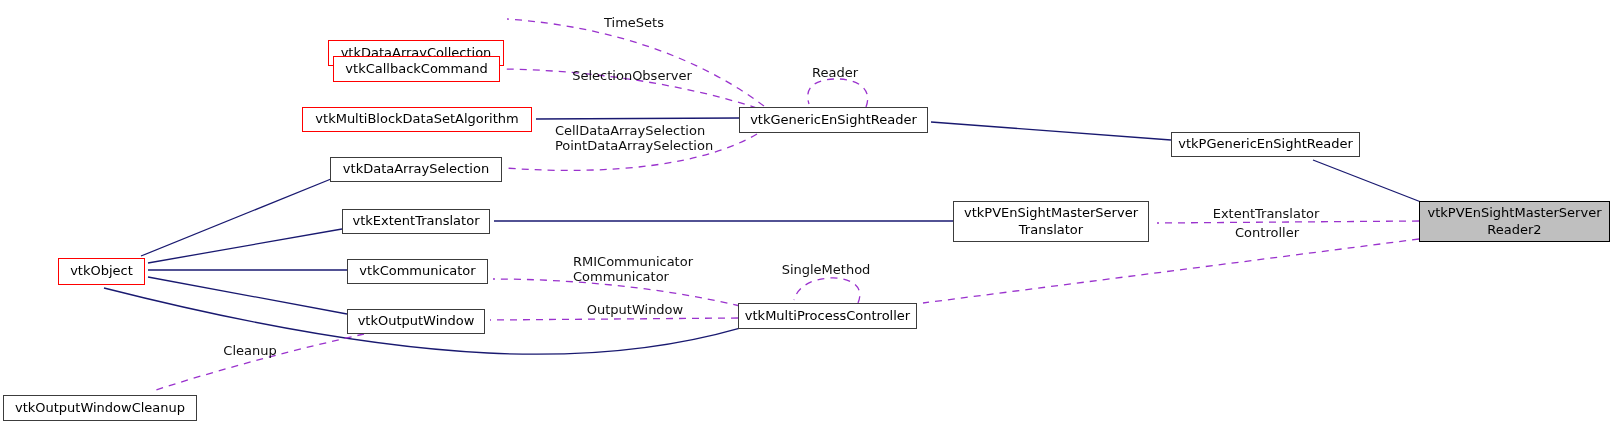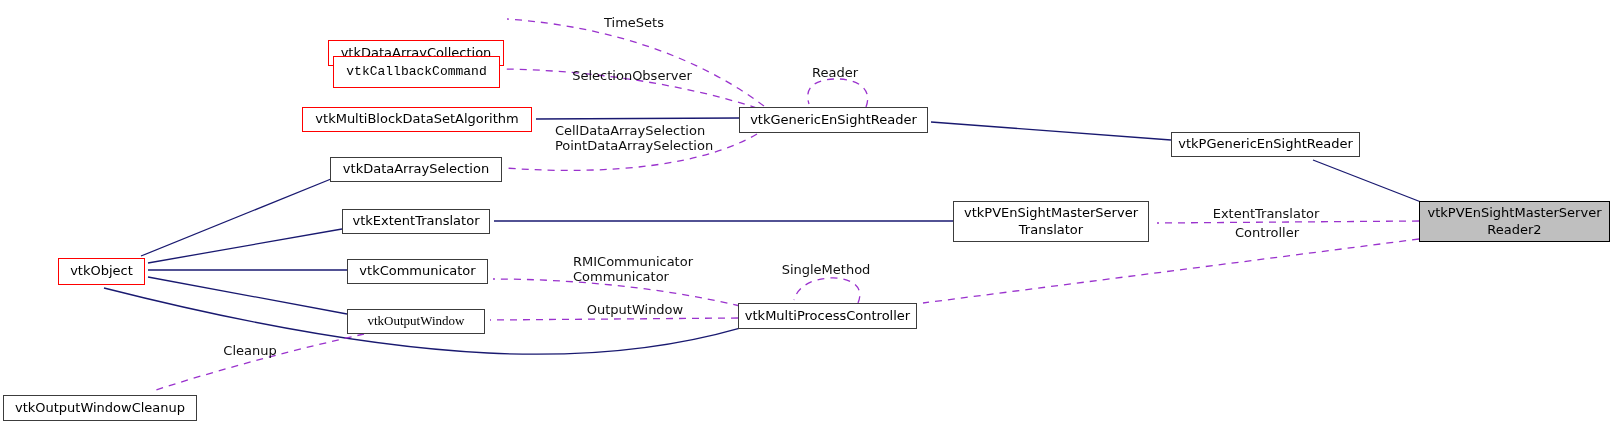--- a/index.html
+++ b/index.html
@@ -73,21 +73,21 @@
     <path class="usage" d="M1419,239 L923,303" marker-end="url(#mPurple)"></path>
     <path class="usage" d="M740,306 C660,287 570,279 493,279" marker-end="url(#mPurple)"></path>
     <path class="usage" d="M738,318 L490,320" marker-end="url(#mPurple)"></path>
     <path class="usage" d="M858,303 C866,284 846,277 830,278 C812,279 798,286 794,300" marker-end="url(#mPurple)"></path>
     <path class="usage" d="M364,334 C306,347 226,367 153,391" marker-end="url(#mPurple)"></path>
   </svg>
 
   <div class="node red" style="left:328px;top:5px;width:176px;height:26px;margin-top:35px;">
     <span>vtkDataArrayCollection</span>
   </div>
-  <div class="node red" style="left:333px;top:56px;width:167px;height:32px;font-family:Liberation Mono, monospace;">
+  <div class="node red" style="left:333px;top:56px;width:167px;height:26px;">
     <span>vtkCallbackCommand</span>
   </div>
   <div class="node red" style="left:302px;top:107px;width:230px;height:25px;">
     <span>vtkMultiBlockDataSetAlgorithm</span>
   </div>
   <div class="node" style="left:739px;top:107px;width:189px;height:26px;">
     <span>vtkGenericEnSightReader</span>
   </div>
   <div class="node" style="left:1171px;top:132px;width:189px;height:25px;">
     <span>vtkPGenericEnSightReader</span>
@@ -108,21 +108,21 @@
   </div>
   <div class="node" style="left:347px;top:259px;width:141px;height:25px;">
     <span>vtkCommunicator</span>
   </div>
   <div class="node red" style="left:58px;top:258px;width:87px;height:27px;">
     <span>vtkObject</span>
   </div>
   <div class="node" style="left:738px;top:303px;width:179px;height:26px;">
     <span>vtkMultiProcessController</span>
   </div>
-  <div class="node" style="left:347px;top:309px;width:138px;height:25px;font-family:Liberation Serif, serif;">
+  <div class="node" style="left:347px;top:309px;width:138px;height:25px;">
     <span>vtkOutputWindow</span>
   </div>
   <div class="node" style="left:3px;top:395px;width:194px;height:26px;">
     <span>vtkOutputWindowCleanup</span>
   </div>
 
   <div class="elabel" style="left:634px;top:23px;">TimeSets</div>
   <div class="elabel" style="left:632px;top:76px;">SelectionObserver</div>
   <div class="elabel" style="left:835px;top:73px;">Reader</div>
   <div class="elabel" style="left:634px;top:139px;">

